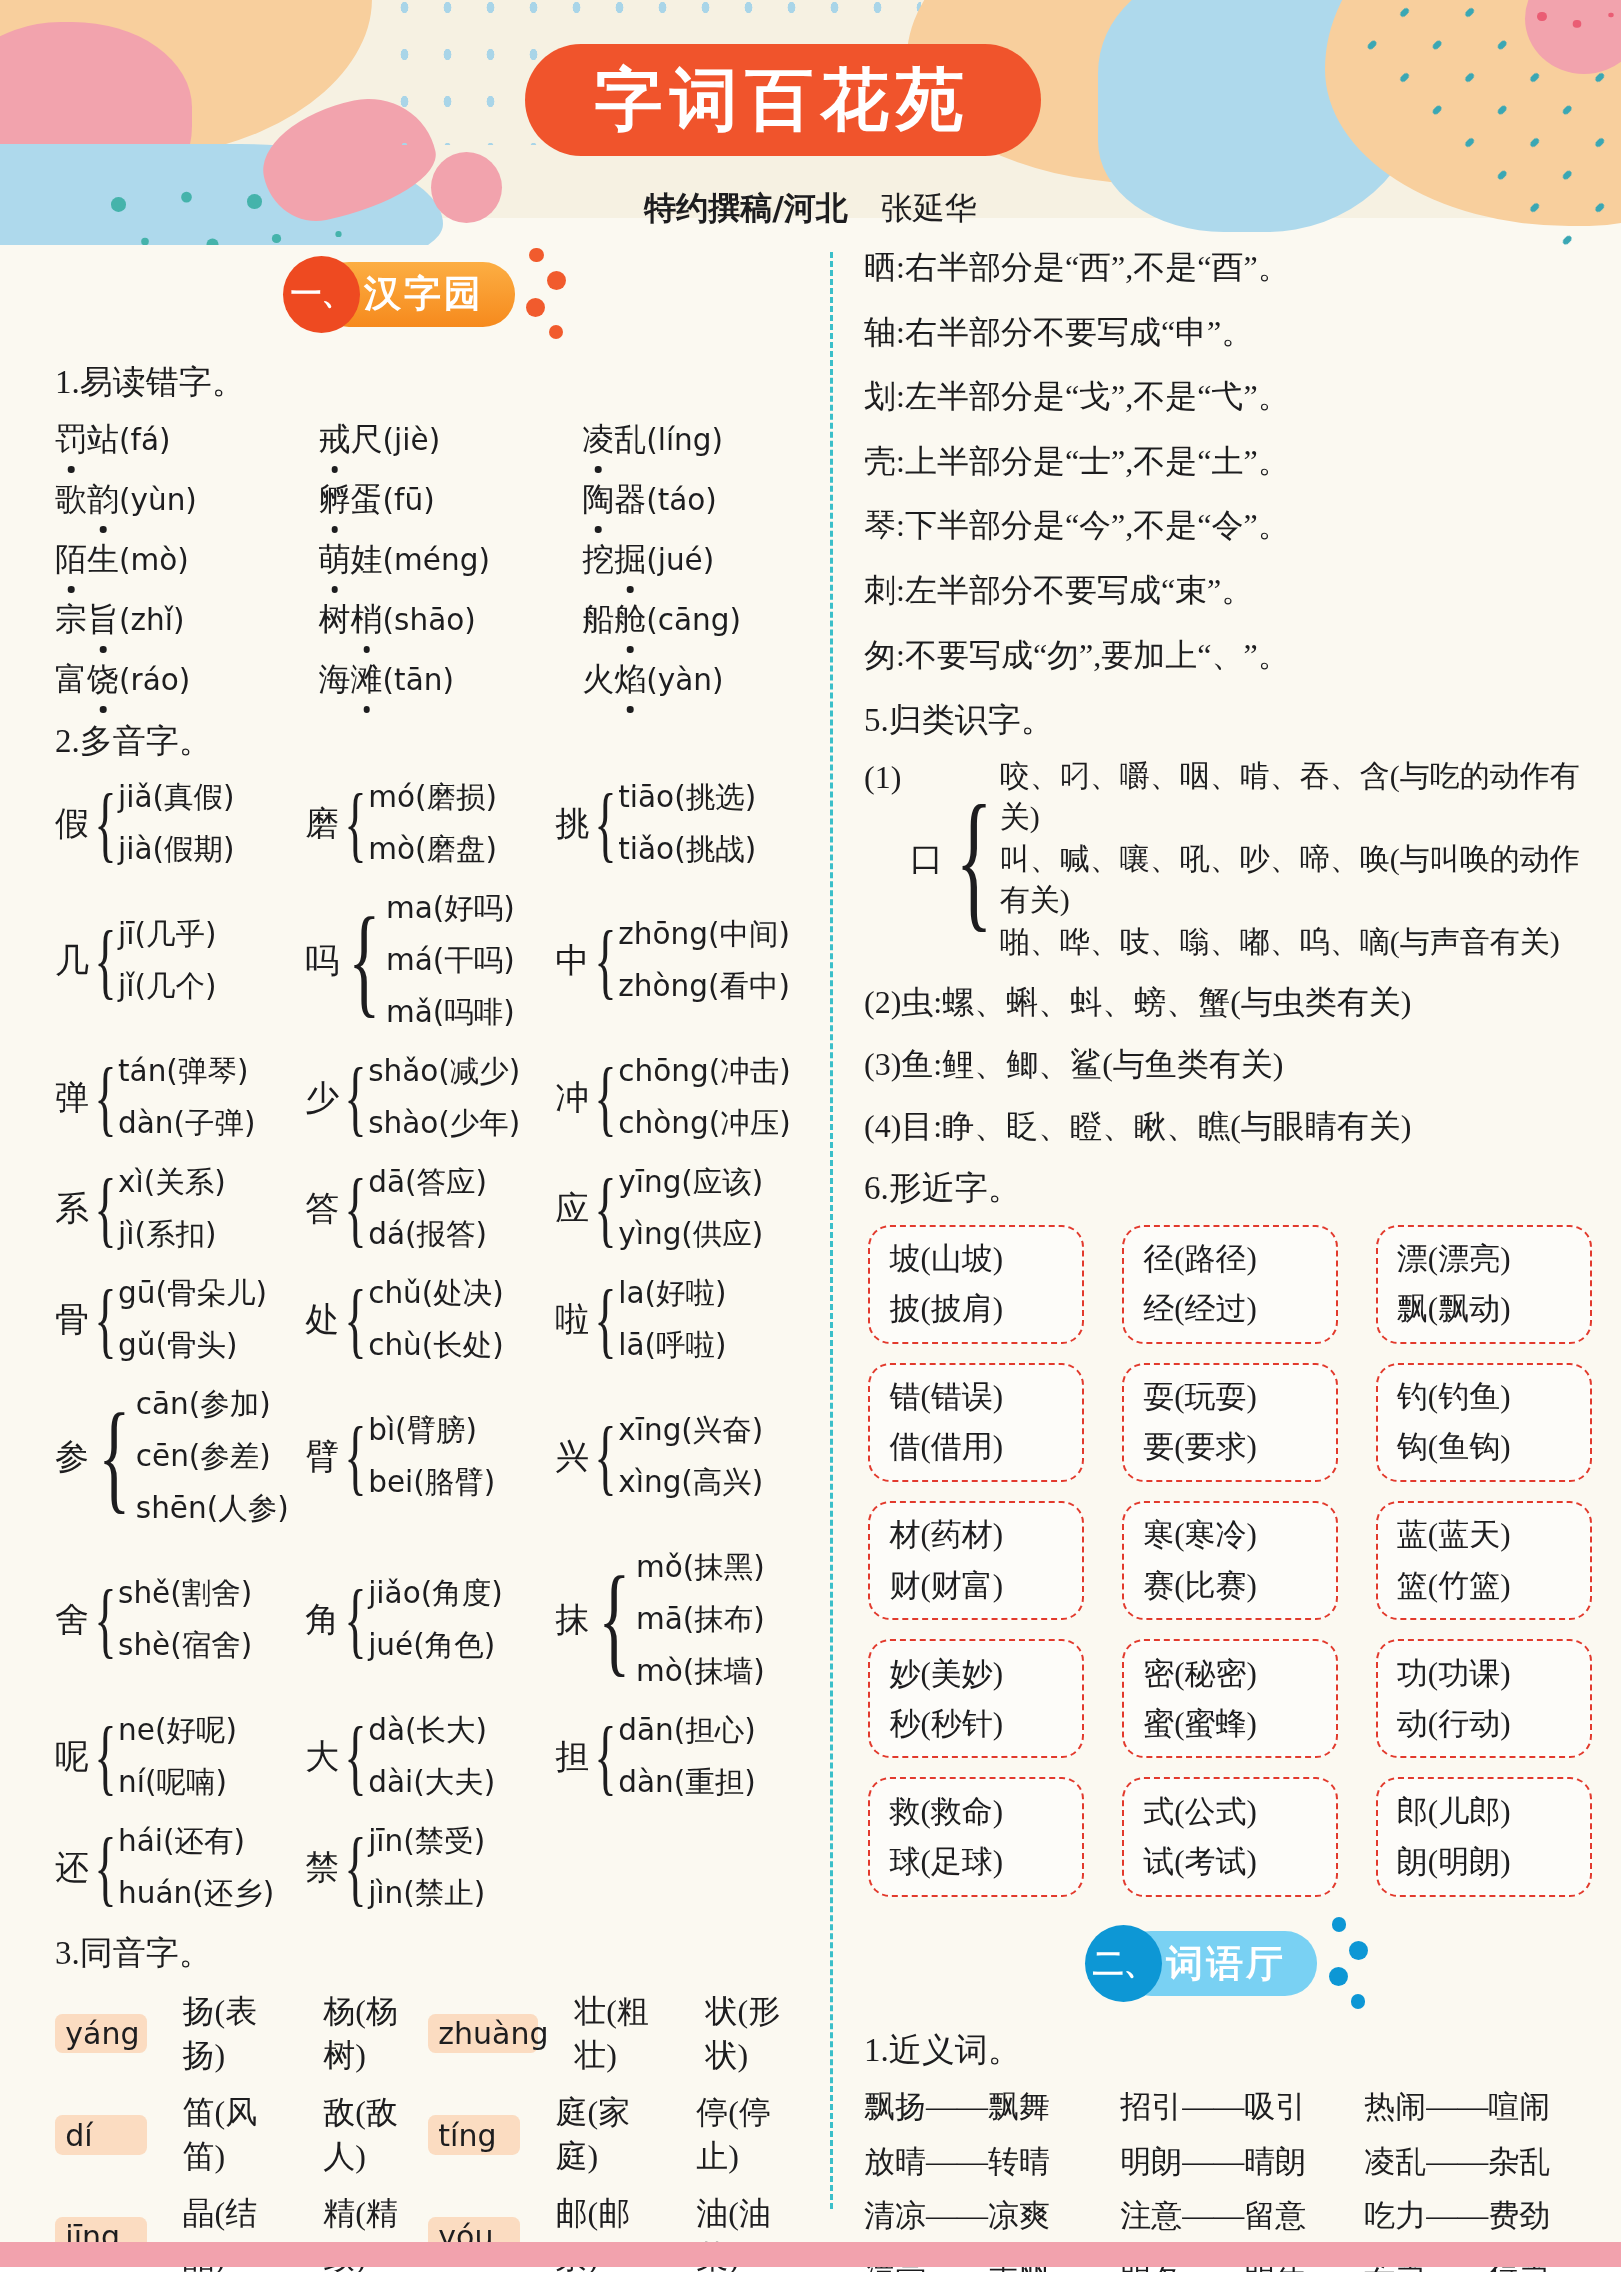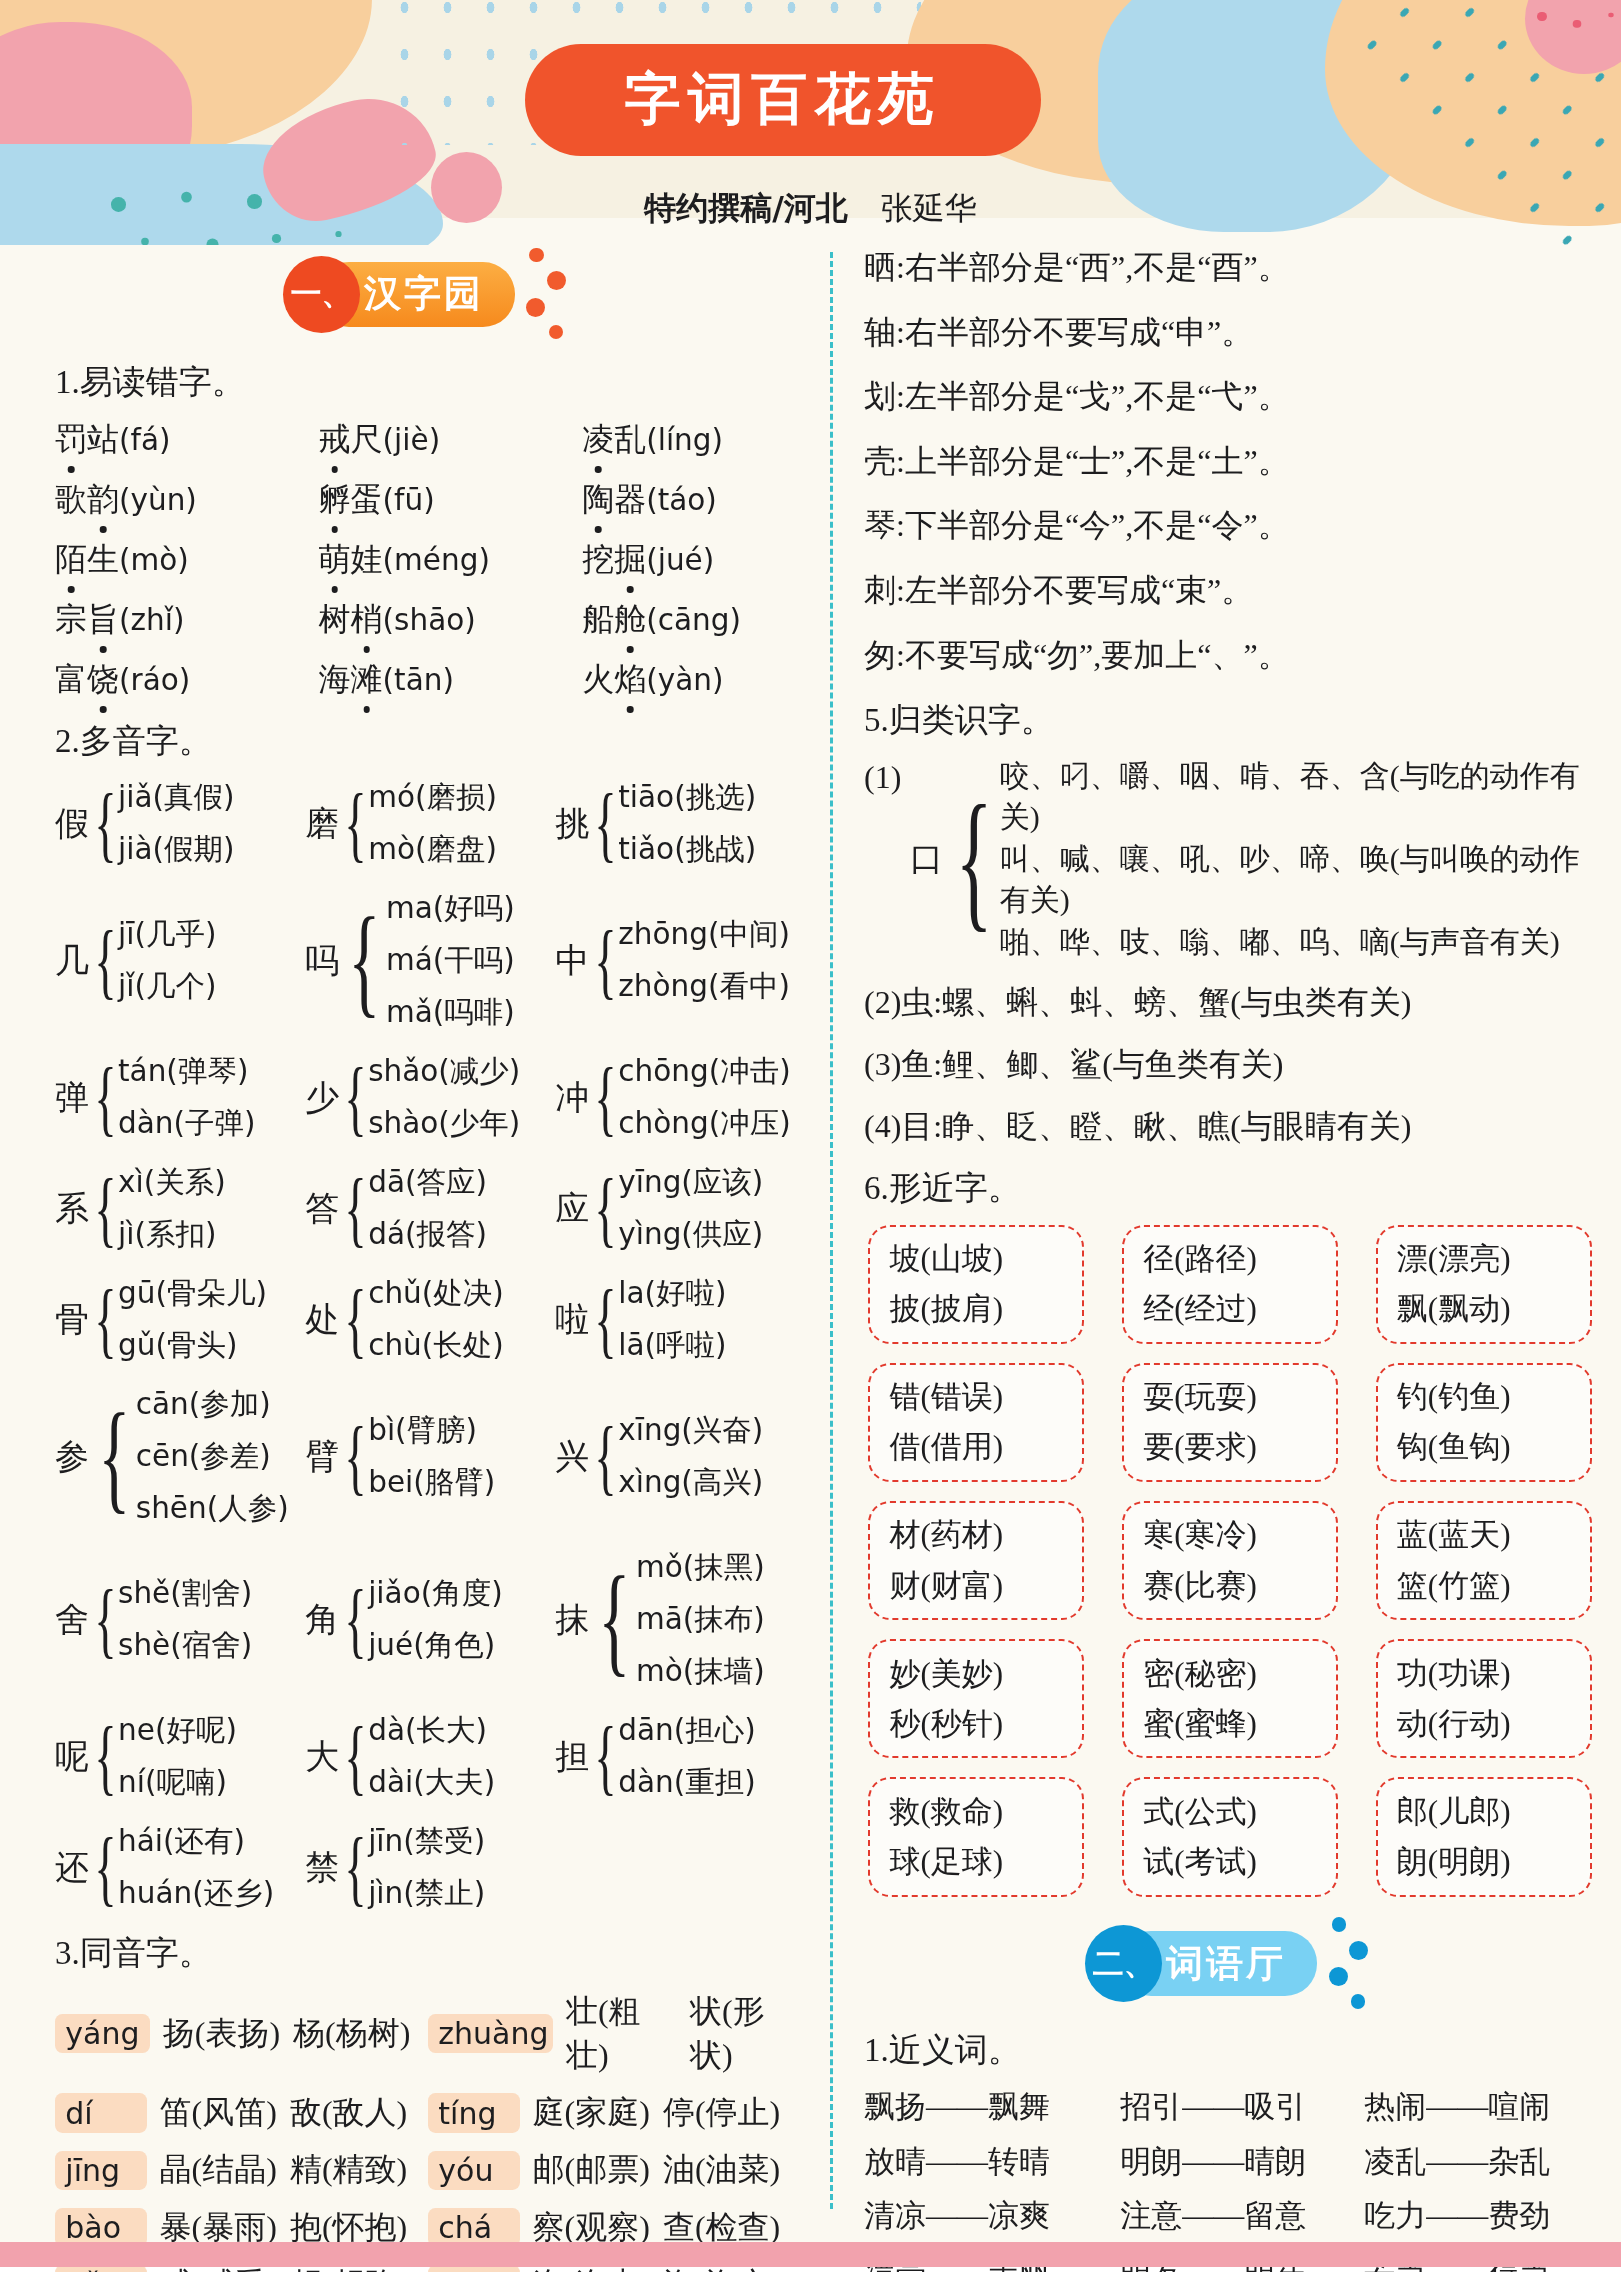--- a/index.html
+++ b/index.html
@@ -26,21 +26,21 @@
   .b2{left:1098px;top:-29.5px;width:321px;height:261px;background:#aed9ec;border-radius:40% 60% 55% 45%/45% 55% 60% 40%;}
   .p6{left:1325px;top:-103px;width:427px;height:329px;background:#f8cf9d;border-radius:50% 50% 40% 60%/55% 45% 50% 50%;}
   .dia{left:1371px;top:-44px;width:309px;height:243px;transform:rotate(45deg);
      background-image:radial-gradient(5.9px 8.8px at 50% 50%,#3aa7b4 55%,transparent 60%);background-size:46px 46px;}
   .p7{left:1525px;top:-37px;width:118px;height:111px;background:#f2a3ad;border-radius:50%;}
   .red-dots{left:1537px;top:11.8px;width:9.6px;height:9.6px;border-radius:50%;background:#ea5d74;
      box-shadow:35px 7.4px 0 -0.7px #ea5d74,69px -1.5px 0 -2.2px #ea5d74;}
 
   .title-badge{position:absolute;left:525px;top:44px;width:516px;height:112px;background:#f0542c;
      border-radius:59px;display:flex;align-items:center;justify-content:center;z-index:3;}
-  .title-badge .t{font-family:Liberation Sans, sans-serif;font-weight:800;font-size:56px;color:#fff;letter-spacing:7.4px;}
+  .title-badge .t{font-family:Liberation Sans, sans-serif;font-weight:800;font-size:68px;color:#fff;letter-spacing:7.4px;}
 
   .byline{position:absolute;top:187px;left:0;width:100%;text-align:center;z-index:4;font-size:32px;}
   .by-left{font-family:"DejaVu Sans","Liberation Sans",sans-serif;font-weight:700;}
   .by-name{margin-left:25px;}
 
   .divider{position:absolute;left:830px;top:252px;height:1957px;border-left:3.7px dashed #3bbfc9;z-index:3;}
 
   
   .col{position:absolute;top:246px;z-index:4;}
   .col-left{left:55px;width:746px;}
@@ -81,21 +81,21 @@
   .dy .hz{font-size:34px;margin-right:1.5px;}
   .brace{line-height:1;transform:scaleX(.55);transform-origin:center;font-weight:300;margin:0 -7.4px 0 -5.9px;}
   .brace::before{content:"{";}
   .dy[data-n="2"] .brace{font-size:85px;}
   .dy[data-n="3"] .brace{font-size:122px;}
   .opts{display:flex;flex-direction:column;row-gap:12px;justify-content:center;}
   .opt{font-size:29.5px;font-family:"DejaVu Sans","Liberation Serif",serif;}
 
   
   .tongyin{display:grid;grid-template-columns:1fr 1fr;row-gap:13.3px;margin-top:4.4px;align-items:center;}
-  .ty{display:flex;align-items:center;column-gap:13px;}
+  .ty{display:flex;align-items:center;column-gap:36px;}
   .pinbox{background:#fbdcc1;border-radius:7.4px;padding:2.2px 10.3px;font-size:30px;min-width:71px;
      font-family:"DejaVu Sans","Liberation Serif",serif;}
   .tyw{font-size:32px;}
 
   .note{font-size:32px;margin:0 0 17.7px;}
   .col-right .note{margin:0 0 20.6px;}
 
   
   .guilei1{display:flex;align-items:center;margin:4.4px 0 17.7px;}
   .gl-label{font-size:32px;align-self:flex-start;margin-top:2.9px;}

